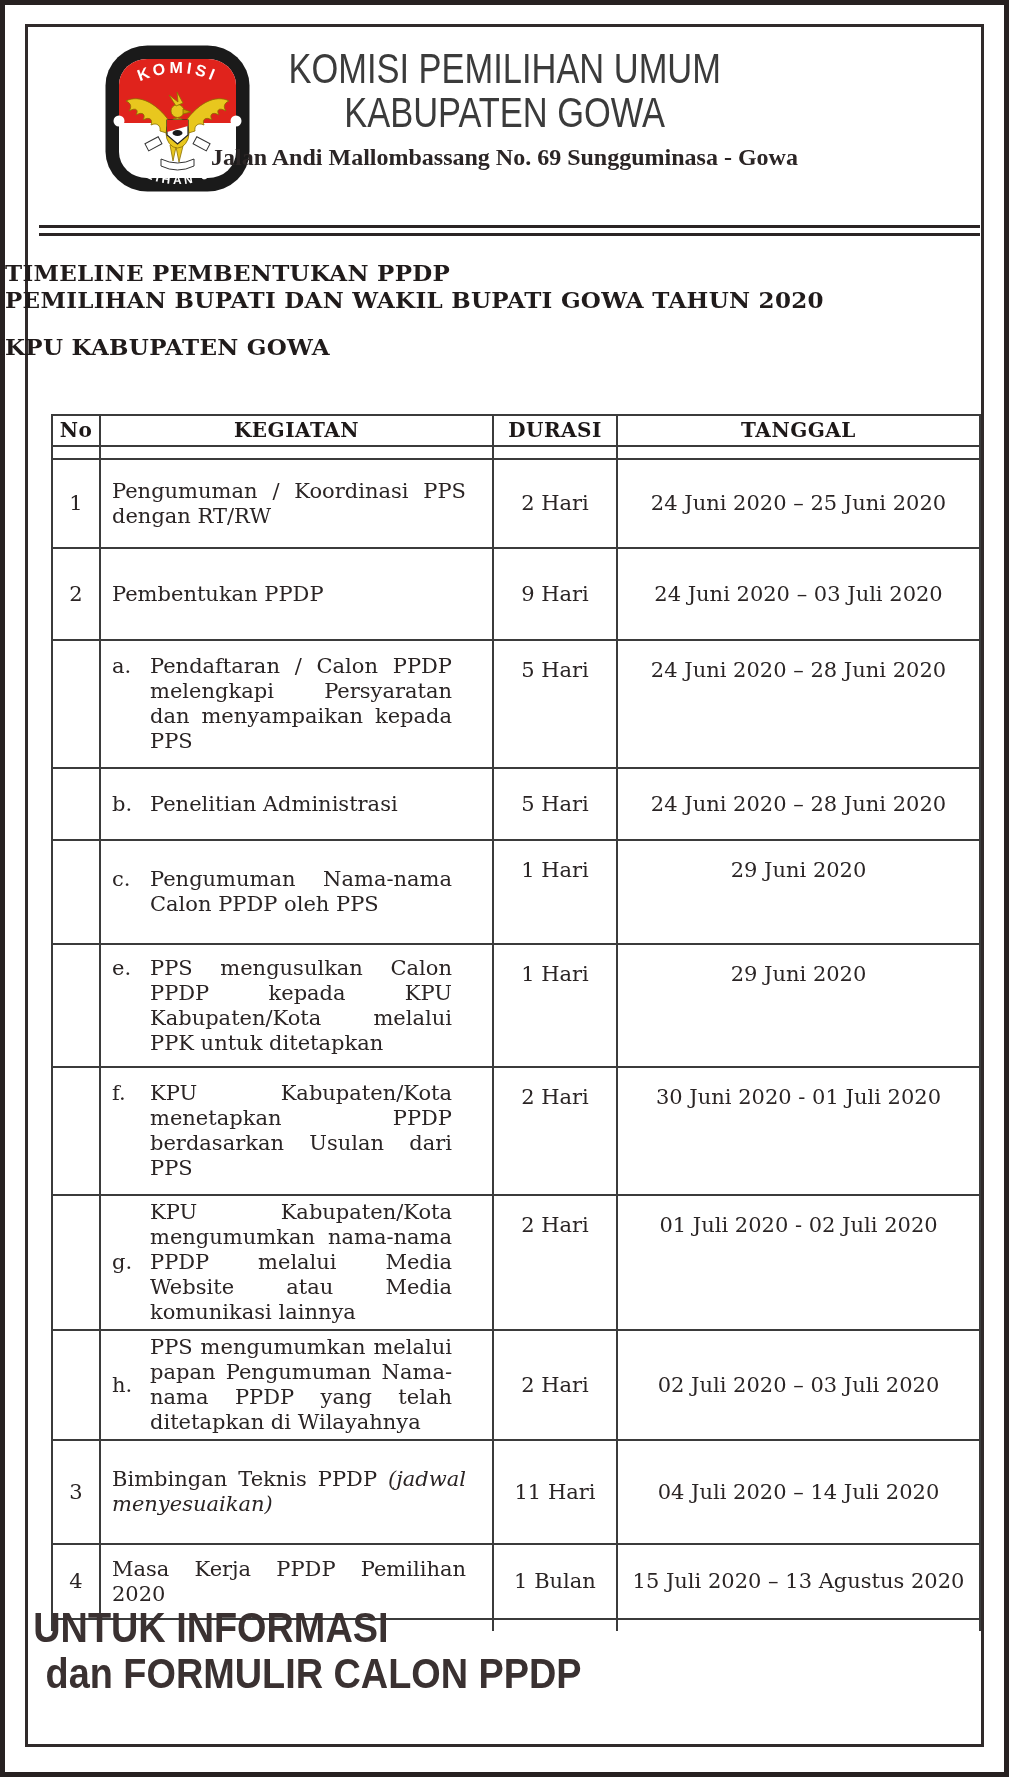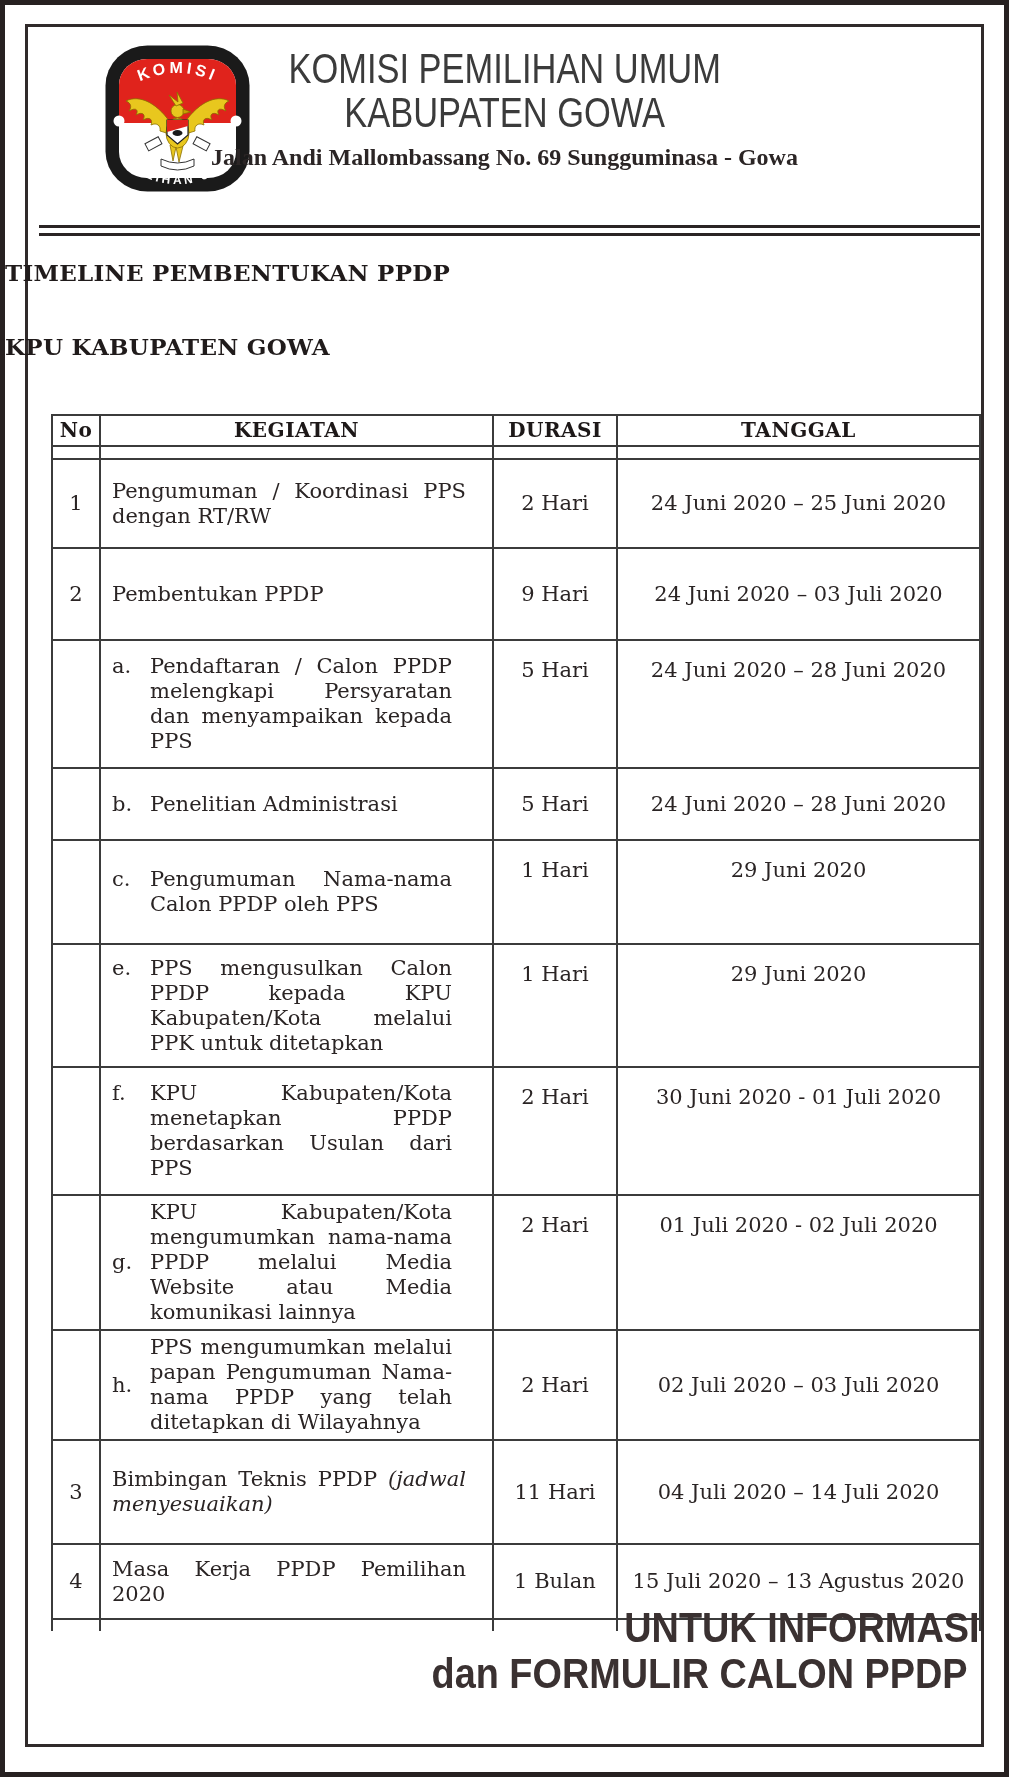--- a/index.html
+++ b/index.html
@@ -44,21 +44,21 @@
   td.keg-cell { text-align:justify; vertical-align:middle; padding:4px 26px 4px 11px; }
   td.dur-cell, td.tgl-cell { text-align:center; vertical-align:middle; padding:4px 8px; }
   td.vt { vertical-align:top; padding-top:17px; }
   .kw { display:flex; align-items:flex-start; }
   .kw.mk-mid { align-items:center; }
   .kw .mk { flex:0 0 38px; }
   .kw .tx { flex:1 1 auto; max-width:302px; }
   tr.partial-row td { height:12px; border-bottom:none; padding:0; }
   
   .footer {
-    position:absolute; left:12px; right:0; top:1599px; text-align:right;
+    position:absolute; left:4px; right:0; top:1599px; text-align:left;
     font-family:"Liberation Sans", sans-serif; font-weight:bold;
     font-size:43px; line-height:46px; color:#3a3131;
   }
   .footer .cond { display:inline-block; transform:scaleX(0.88); white-space:nowrap; }
 </style>
 </head>
 <body>
 
 <div class="page">
   <div class="inner-frame"></div>
@@ -115,20 +115,21 @@
   <div class="org-title">
     <div><span class="cond">KOMISI PEMILIHAN UMUM</span></div>
     <div><span class="cond">KABUPATEN GOWA</span></div>
   </div>
   <div class="address">Jalan Andi Mallombassang No. 69 Sungguminasa - Gowa</div>
 
   <div class="rule r1"></div>
   <div class="rule r2"></div>
 
   <div class="doc-title t1">TIMELINE PEMBENTUKAN PPDP</div>
+  <div class="doc-title t2">PEMILIHAN BUPATI DAN WAKIL BUPATI GOWA TAHUN 2020</div>
   <div class="doc-title t3">KPU KABUPATEN GOWA</div>
 
   <table class="timeline">
     <colgroup>
       <col style="width:48px">
         <col style="width:393px">
         <col style="width:124px">
         <col style="width:363px">
     </colgroup>
     <thead>

